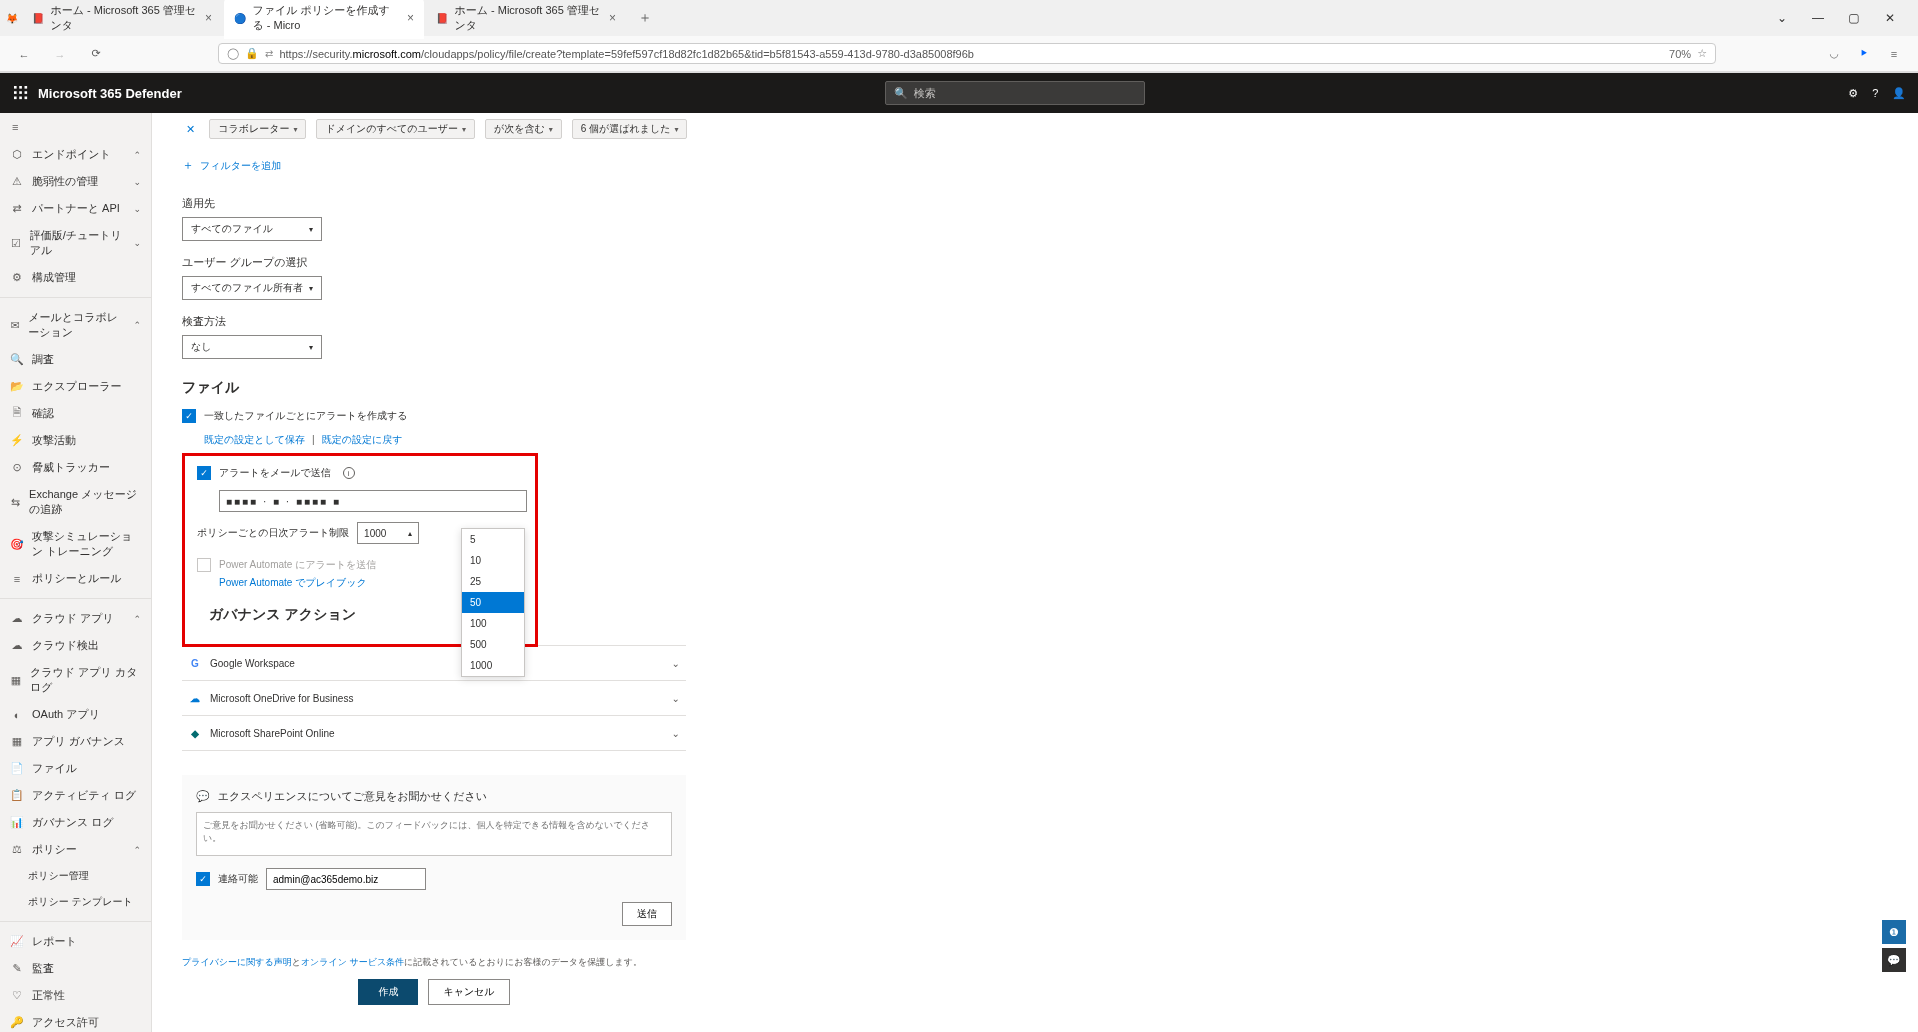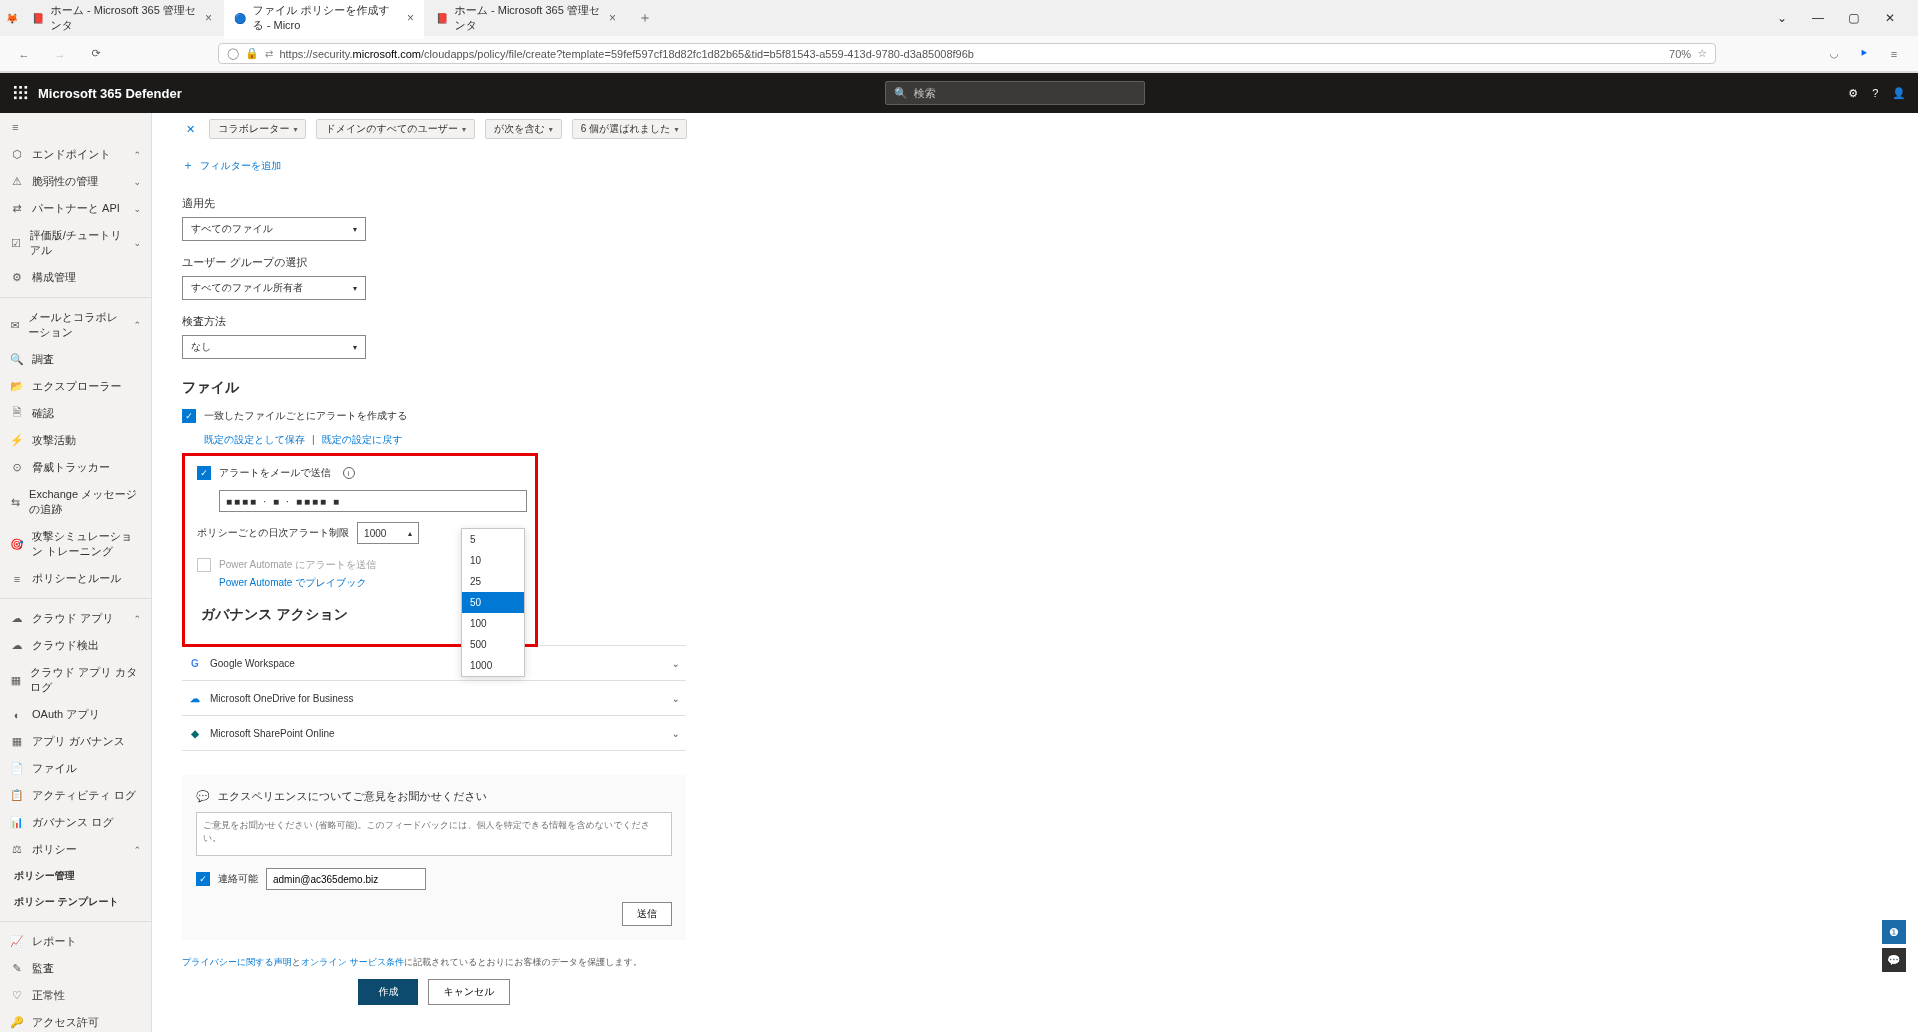--- a/index.html
+++ b/index.html
@@ -38,36 +38,36 @@
     
     .app-body { display: flex; height: calc(1032px - 36px - 36px - 40px); }
     
     
     .sidebar { width: 152px; background: #f3f2f1; border-right: 1px solid #e1dfdd; overflow-y: auto; font-size: 11px; }
     .sb-top-toggle { padding: 8px 12px; color: #605e5c; }
     .sb-item { display: flex; align-items: center; gap: 8px; padding: 6px 10px; cursor: pointer; color: #323130; }
     .sb-icon { width: 14px; height: 14px; display: inline-flex; align-items: center; justify-content: center; color: #605e5c; font-size: 11px; }
     .sb-chev { margin-left: auto; font-size: 9px; color: #605e5c; }
     .sb-divider { height: 1px; background: #e1dfdd; margin: 6px 0; }
-    .sb-sub { padding-left: 14px; font-size: 10px; font-weight: bold; }
+    .sb-sub { padding-left: 28px; font-size: 10px; }
     
     
     .main { flex: 1; overflow-y: auto; padding: 0 30px 60px 30px; }
     
     
     .filter-row { display: flex; align-items: center; gap: 10px; padding: 6px 0 10px 0; }
     .chip { display: inline-flex; align-items: center; gap: 4px; background: #f3f2f1; border: 1px solid #d2d0ce; border-radius: 2px; padding: 2px 8px; font-size: 10px; cursor: pointer; }
     .chip .chev { font-size: 8px; color: #605e5c; }
     .chip-x { color: #0078d4; cursor: pointer; padding: 0 4px; }
     .add-filter { display: flex; align-items: center; gap: 6px; color: #0078d4; cursor: pointer; font-size: 10px; padding: 8px 0; }
     .add-filter .plus { font-size: 12px; }
     
     
     .section-label { font-size: 11px; color: #323130; margin: 14px 0 6px; }
-    .select-box { width: 184px; height: 24px; border: 1px solid #8a8886; background: #fff; display: flex; align-items: center; justify-content: space-between; padding: 0 8px; font-size: 10px; cursor: pointer; }
+    .select-box { width: 140px; height: 24px; border: 1px solid #8a8886; background: #fff; display: flex; align-items: center; justify-content: space-between; padding: 0 8px; font-size: 10px; cursor: pointer; }
     .select-box .chev { font-size: 8px; }
     
     .alert-heading { font-size: 14px; font-weight: 600; margin: 20px 0 12px; color: #323130; }
     
     .checkbox-row { display: flex; align-items: center; gap: 8px; margin: 10px 0; }
     .chk { width: 14px; height: 14px; border: 1px solid #0078d4; background: #0078d4; display: inline-flex; align-items: center; justify-content: center; color: #fff; font-size: 9px; cursor: pointer; }
     .chk.unchecked { background: #fff; border-color: #8a8886; }
     .chk-label { font-size: 10px; }
     .link-blue { color: #0078d4; cursor: pointer; font-size: 10px; }
     .link-sep { color: #605e5c; padding: 0 4px; font-size: 10px; }
@@ -81,21 +81,21 @@
     
     
     .dropdown-popup { position: absolute; right: 10px; top: 72px; width: 64px; background: #fff; border: 1px solid #c8c6c4; box-shadow: 0 2px 8px rgba(0,0,0,0.15); z-index: 10; }
     .dd-item { padding: 5px 8px; font-size: 10px; cursor: pointer; }
     .dd-item.selected { background: #0078d4; color: #fff; }
     
     .disabled-row { display: flex; align-items: center; gap: 8px; margin-top: 14px; color: #a19f9d; font-size: 10px; }
     .disabled-row .chk { background: #fff; border-color: #c8c6c4; }
     .playbook-link { color: #0078d4; font-size: 10px; margin-left: 22px; margin-top: 4px; cursor: pointer; }
     
-    .gov-heading { font-size: 14px; font-weight: 600; margin: 16px 4px 10px; }
+    .gov-heading { font-size: 14px; font-weight: 600; margin: 16px 12px 10px; }
     
     
     .expand-row { display: flex; align-items: center; gap: 8px; padding: 10px 6px; border-bottom: 1px solid #e1dfdd; cursor: pointer; font-size: 10px; width: 504px; }
     .expand-row:first-of-type { border-top: 1px solid #e1dfdd; }
     .app-icon-g { width: 14px; height: 14px; display: inline-flex; align-items: center; justify-content: center; font-weight: bold; font-size: 10px; }
     .expand-chev { margin-left: auto; font-size: 10px; color: #605e5c; }
     
     
     .feedback-box { background: #fafafa; margin-top: 24px; padding: 14px; width: 504px; }
     .feedback-head { display: flex; align-items: center; gap: 8px; font-size: 11px; margin-bottom: 8px; }

